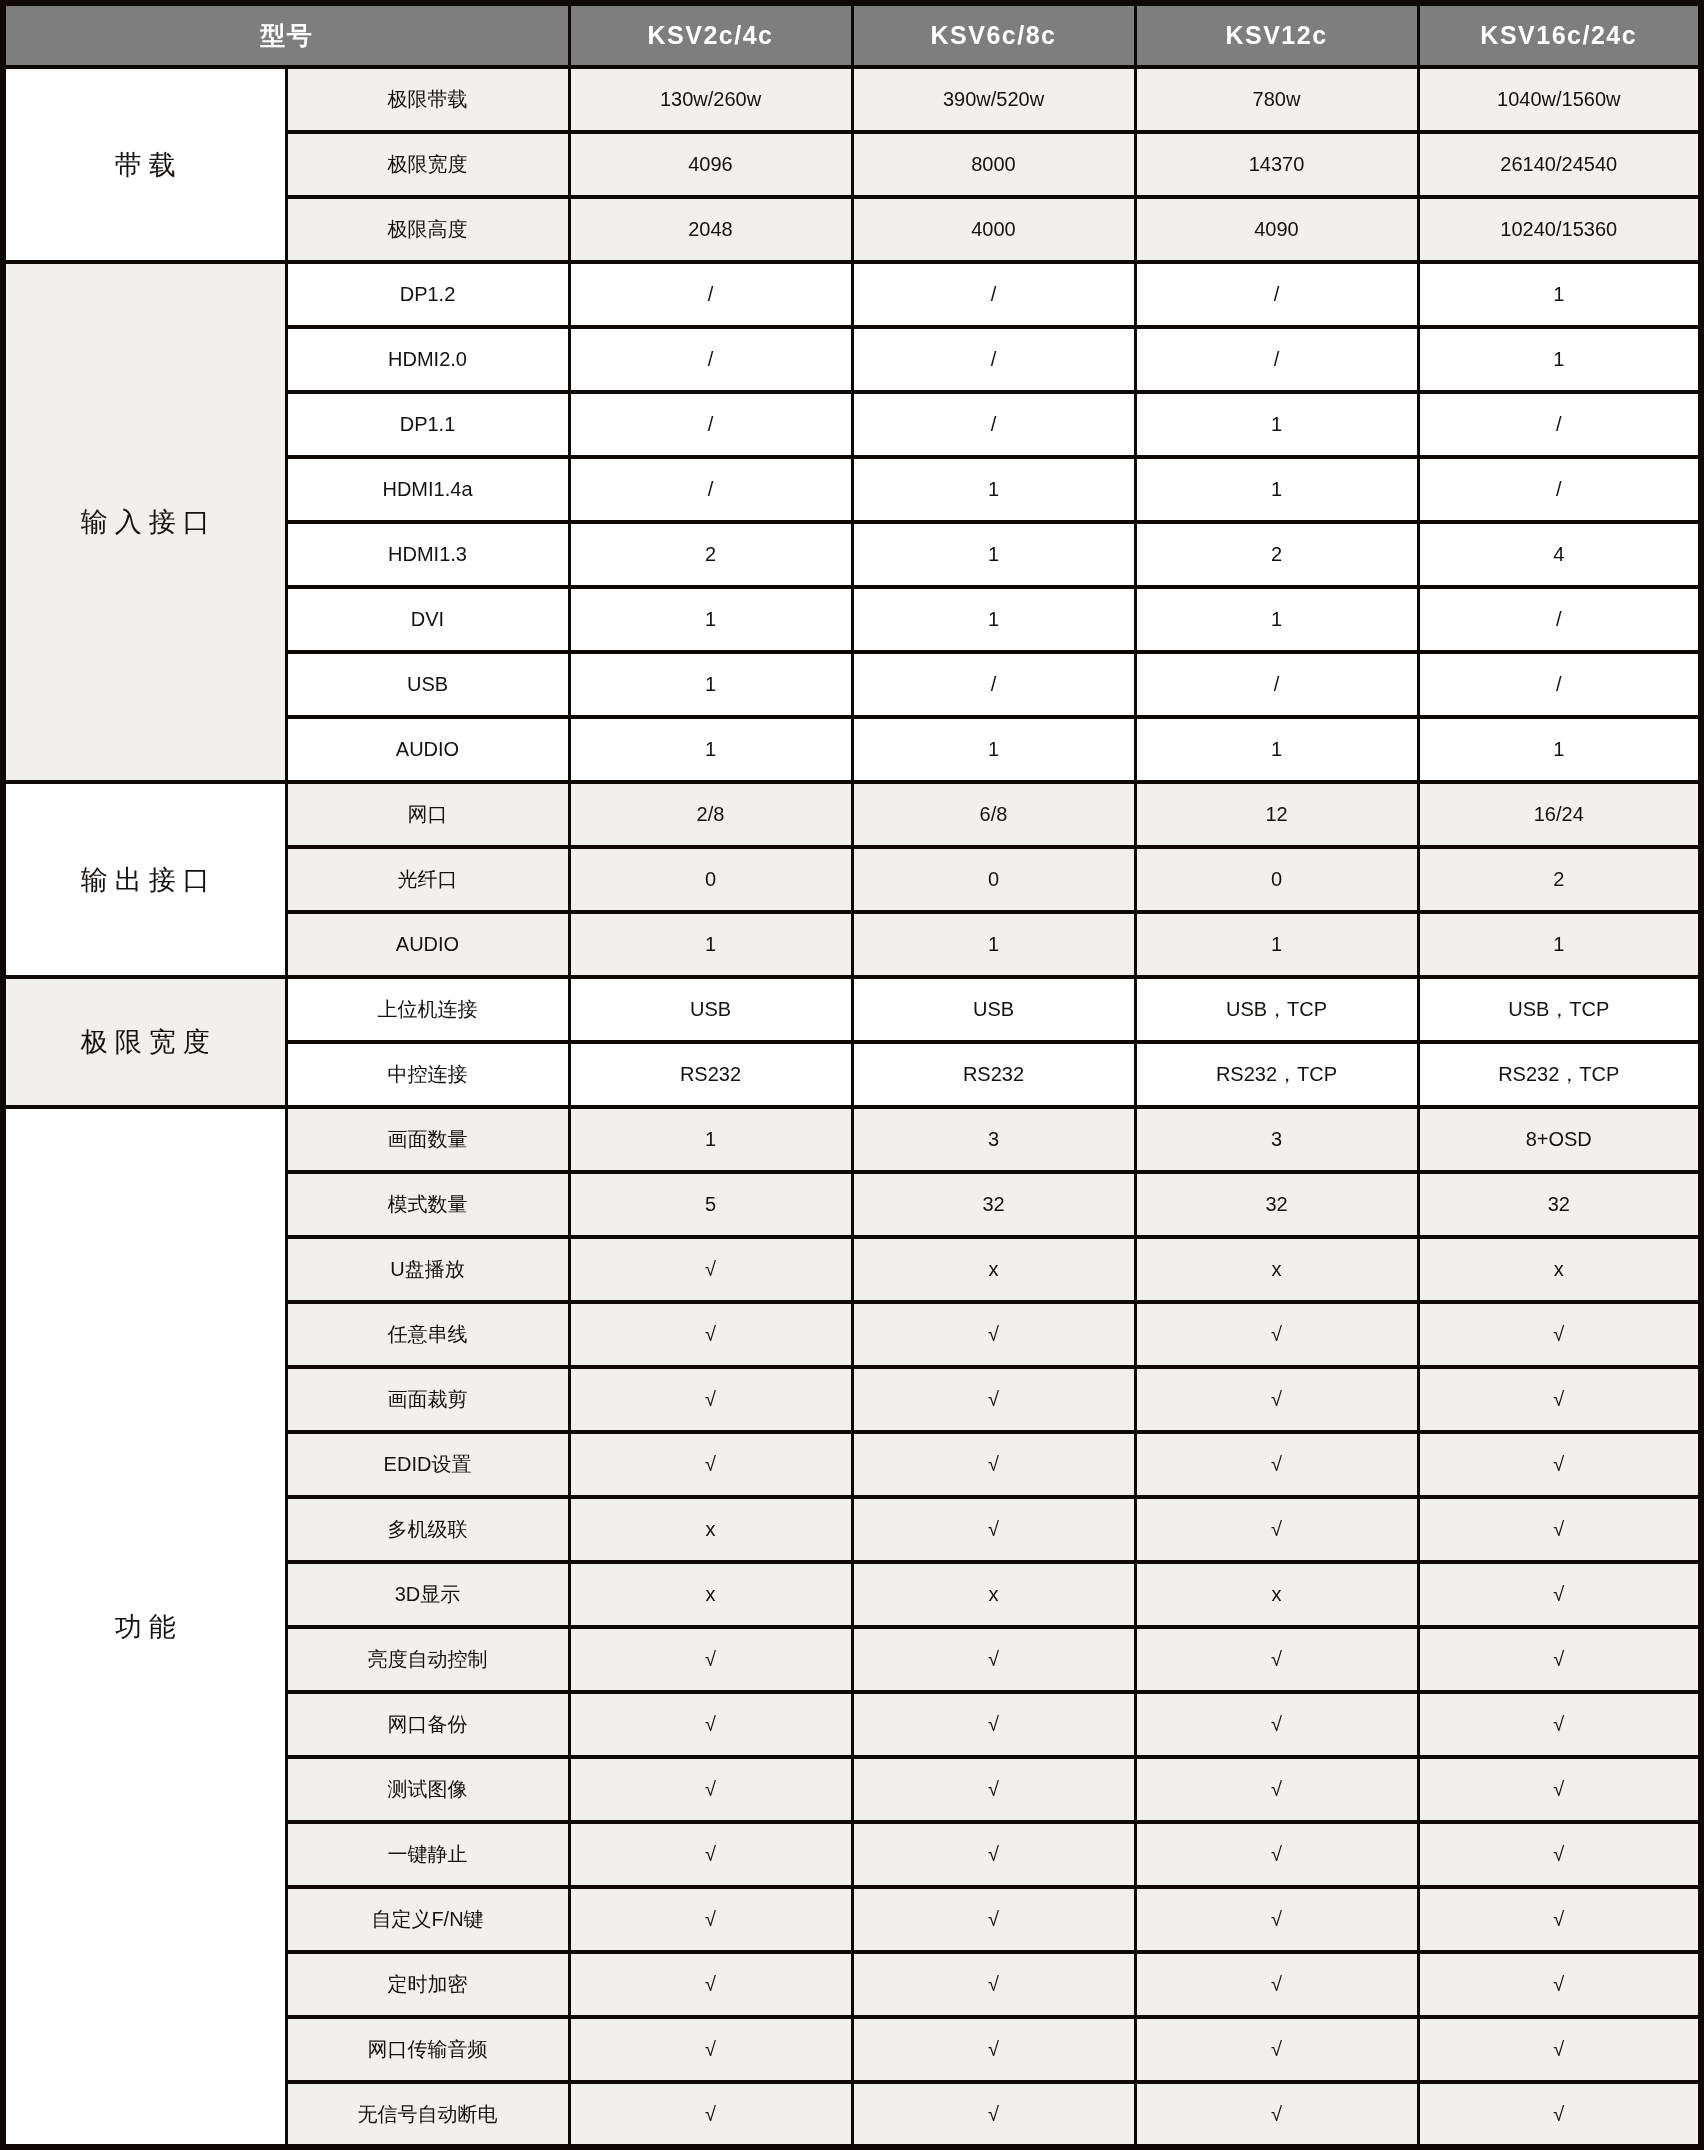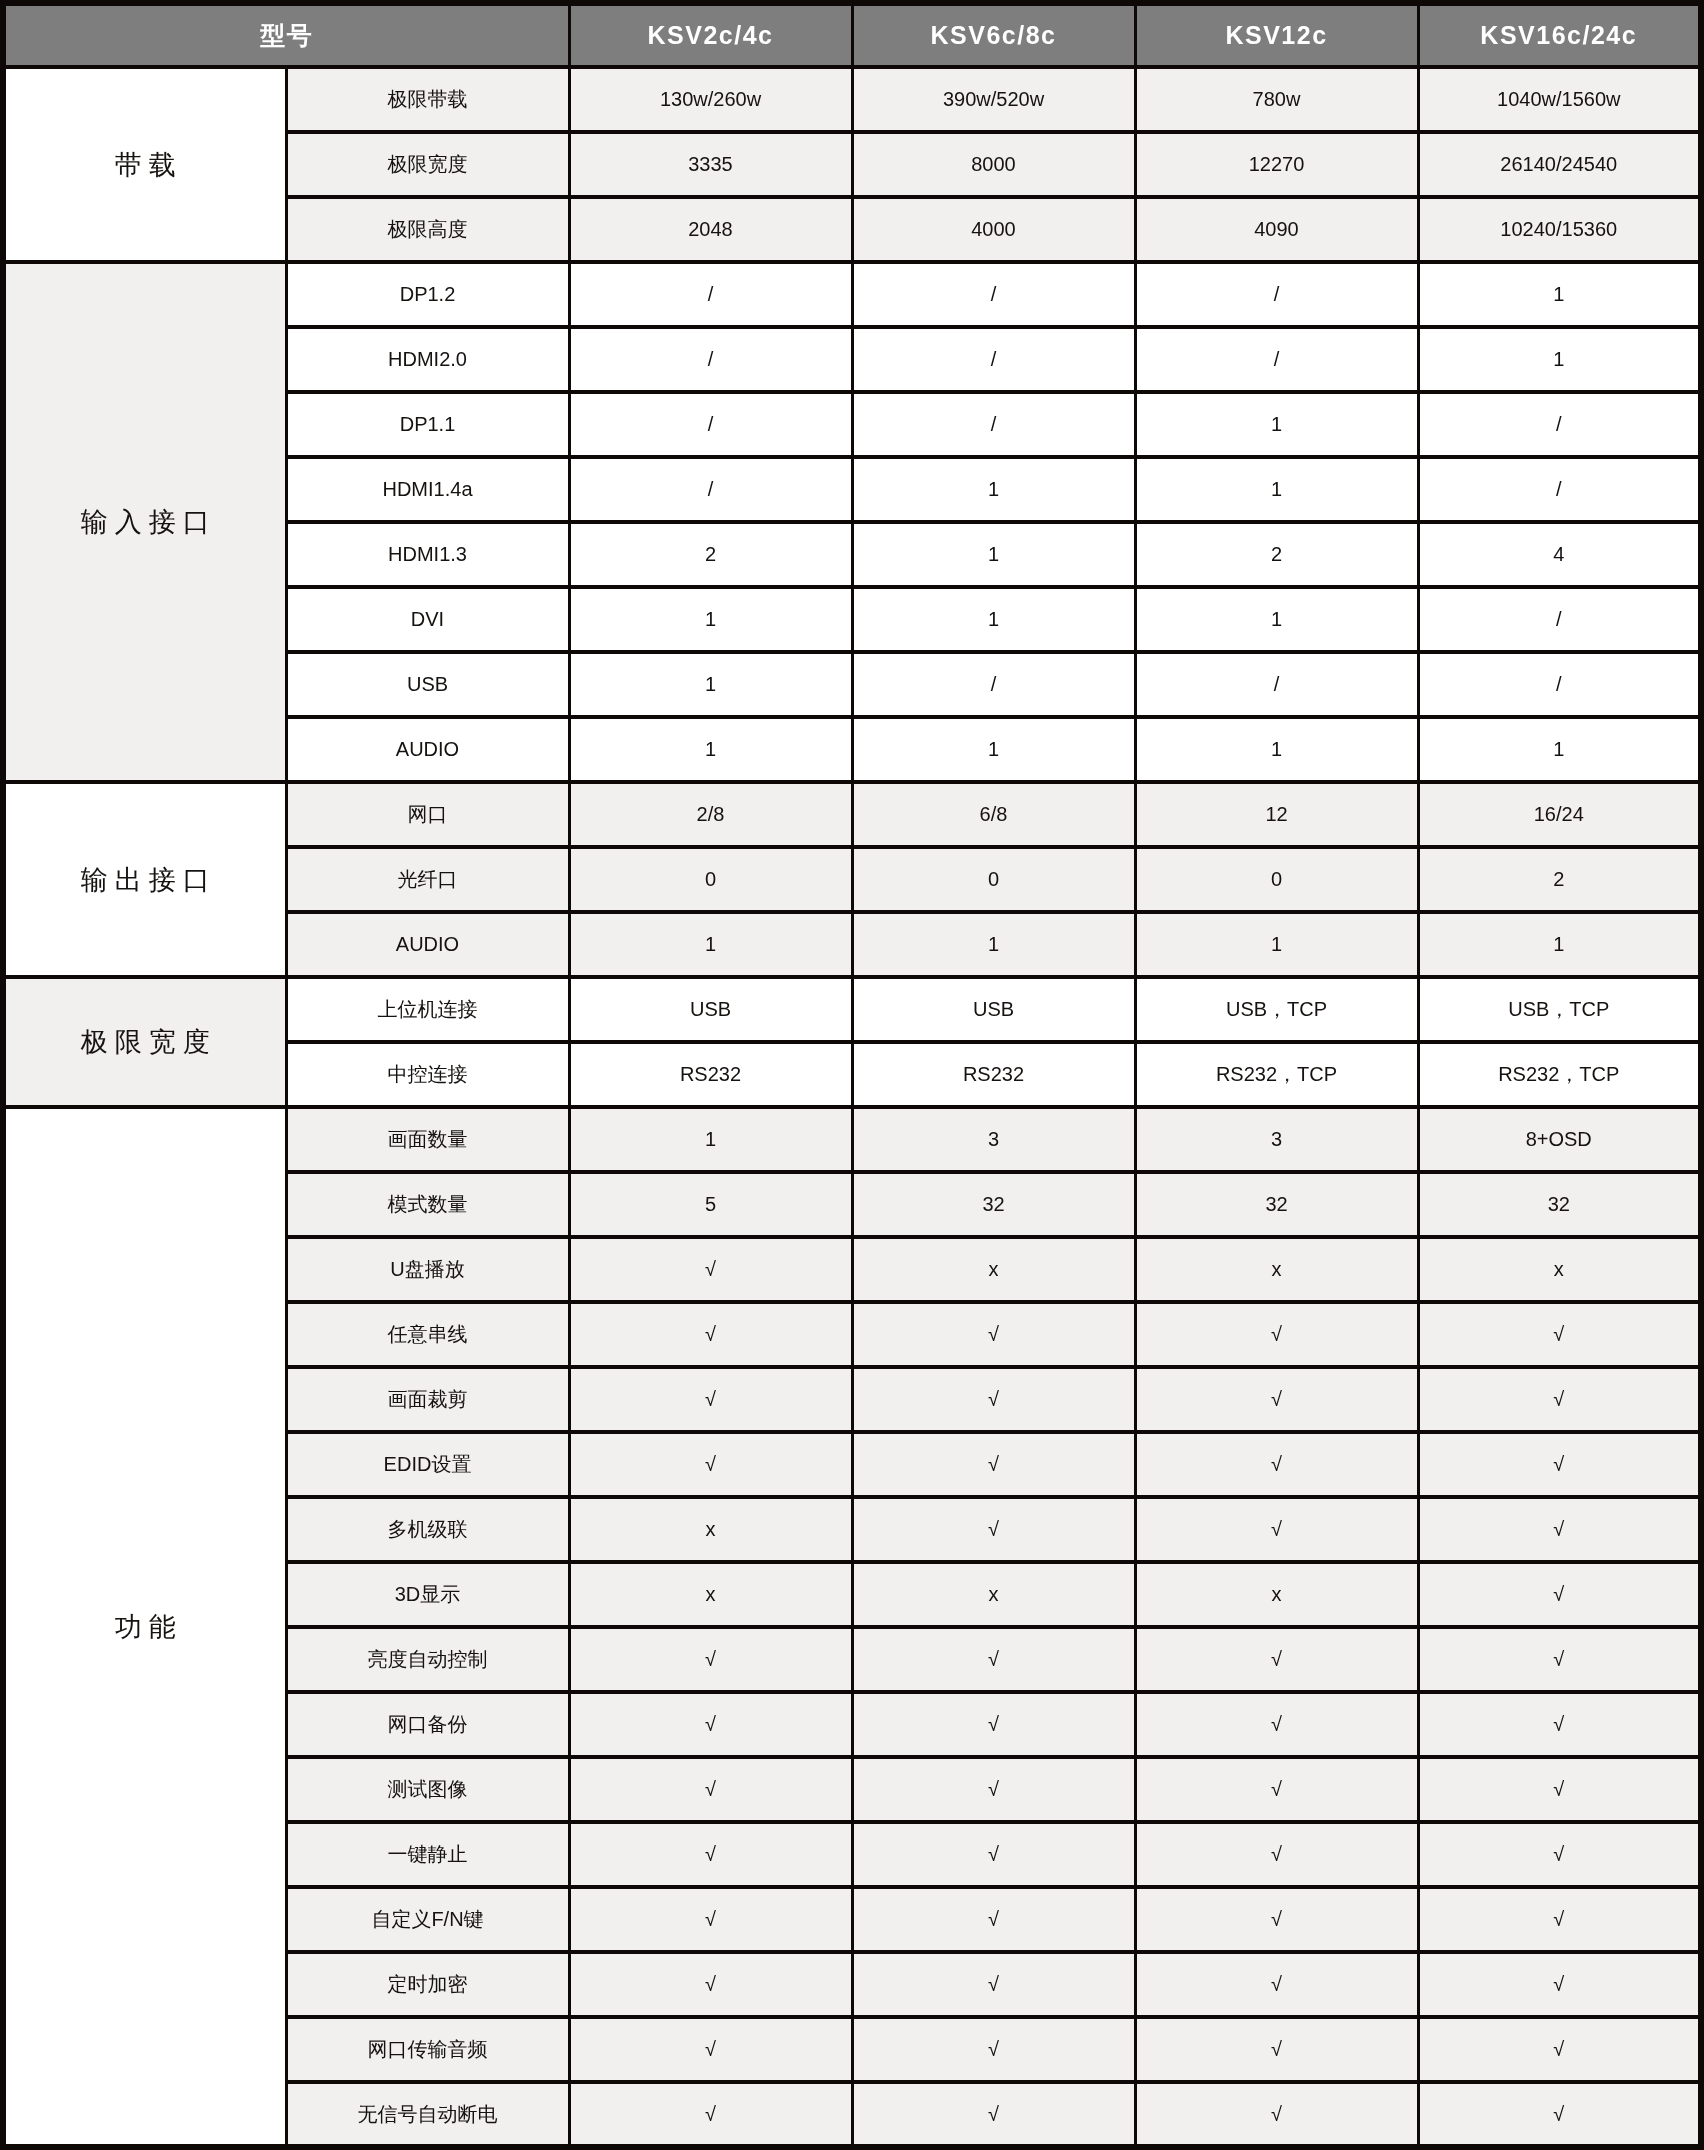--- a/index.html
+++ b/index.html
@@ -82,23 +82,23 @@
       <tr>
         <td rowspan="3" class="group bg-white">带载</td>
         <td class="rowlabel bg-gray">极限带载</td>
         <td class="val bg-gray">130w/260w</td>
         <td class="val bg-gray">390w/520w</td>
         <td class="val bg-gray">780w</td>
         <td class="val bg-gray">1040w/1560w</td>
       </tr>
       <tr>
         <td class="rowlabel bg-gray">极限宽度</td>
-        <td class="val bg-gray">3335</td>
+        <td class="val bg-gray">4096</td>
         <td class="val bg-gray">8000</td>
-        <td class="val bg-gray">12270</td>
+        <td class="val bg-gray">14370</td>
         <td class="val bg-gray">26140/24540</td>
       </tr>
       <tr>
         <td class="rowlabel bg-gray">极限高度</td>
         <td class="val bg-gray">2048</td>
         <td class="val bg-gray">4000</td>
         <td class="val bg-gray">4090</td>
         <td class="val bg-gray">10240/15360</td>
       </tr>
       <tr>

